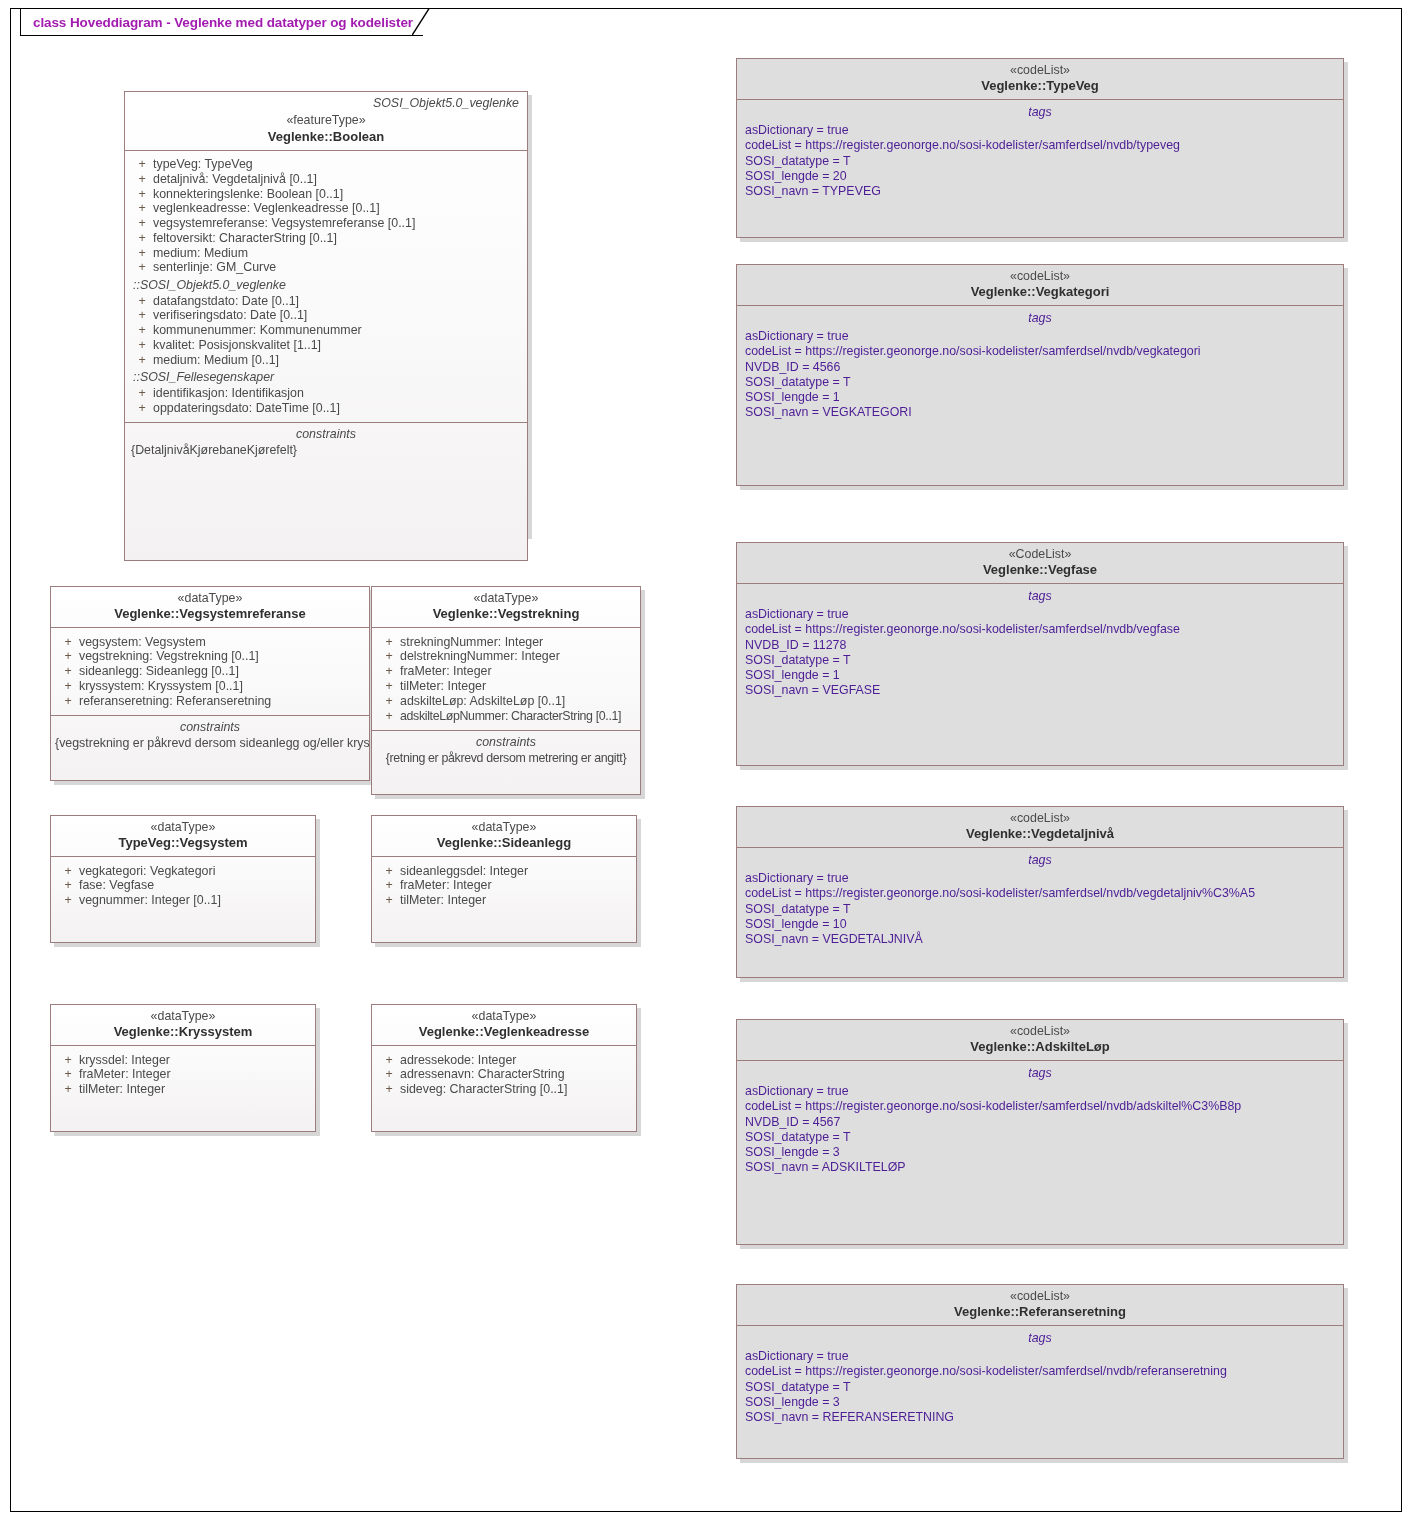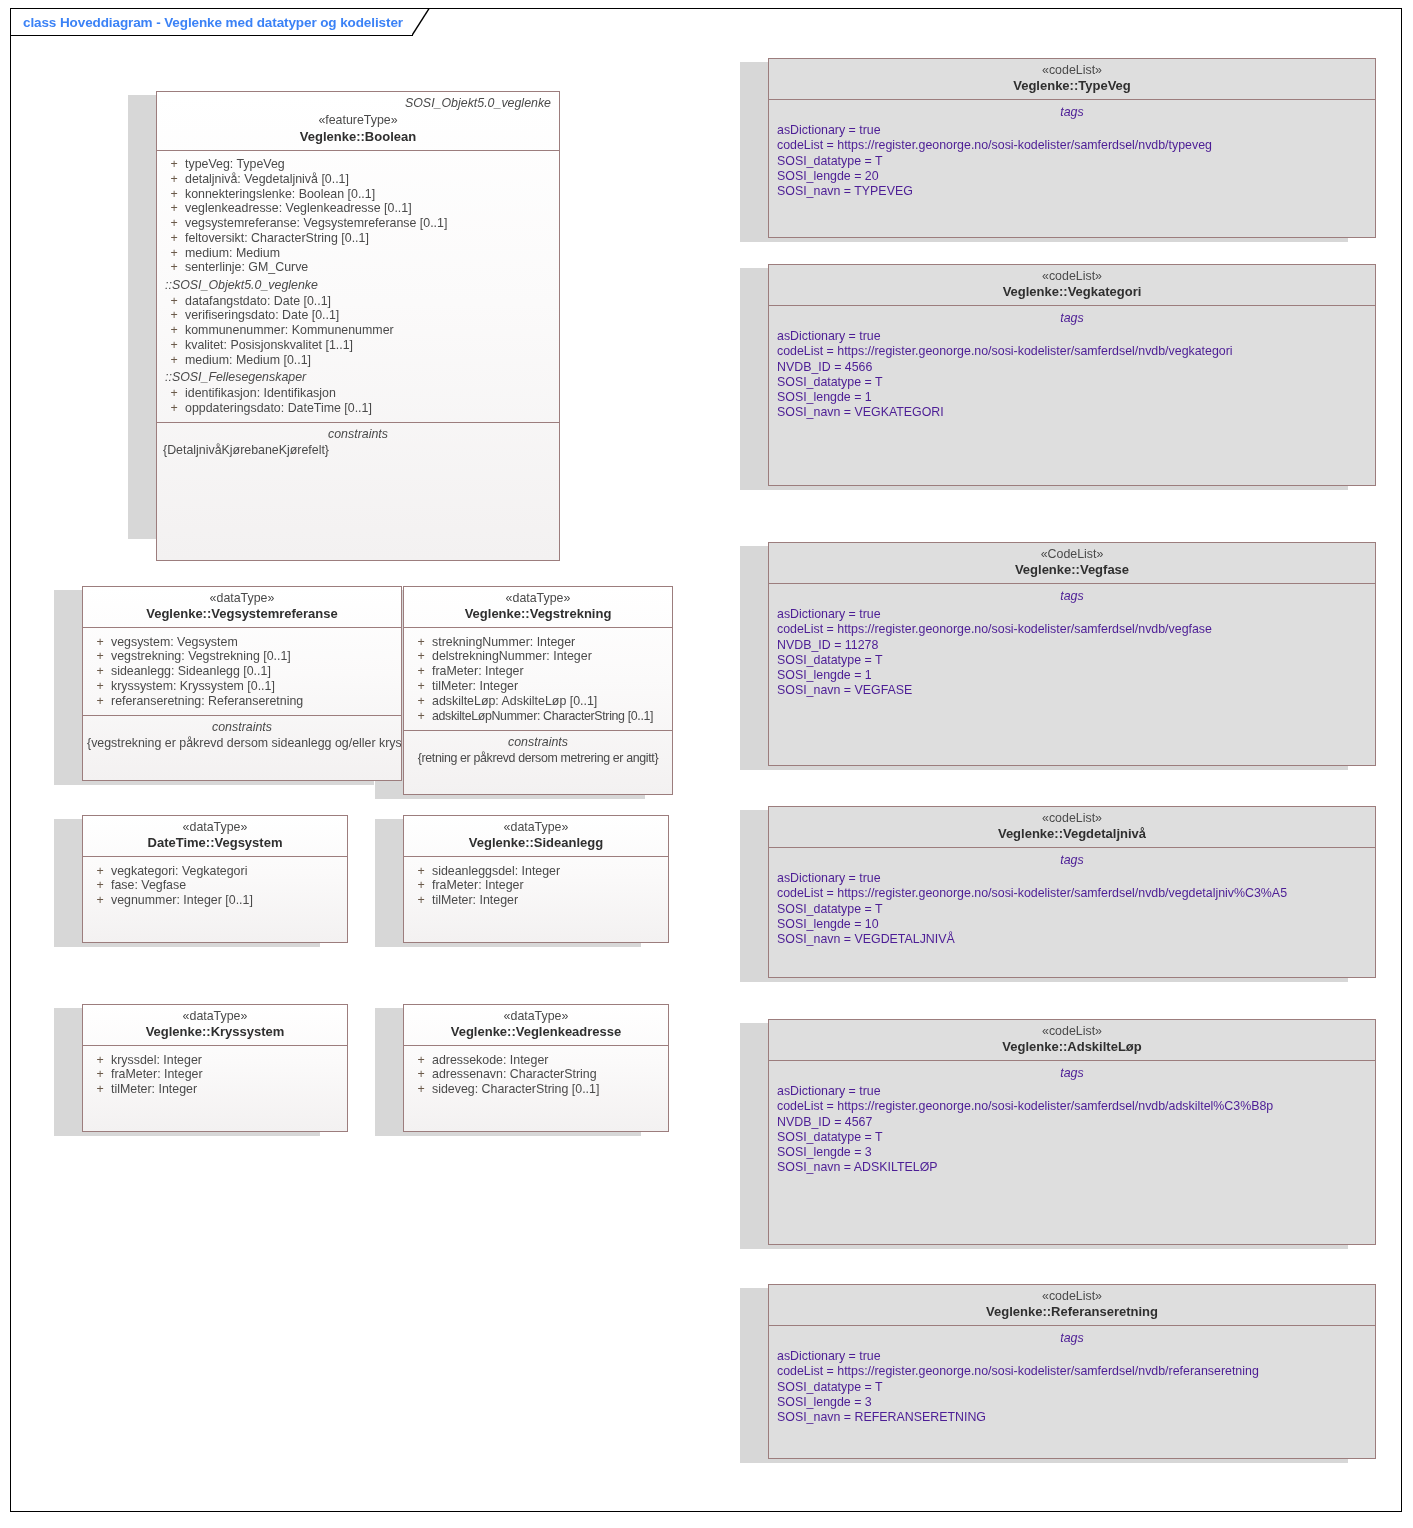--- a/index.html
+++ b/index.html
@@ -24,34 +24,34 @@
     position: absolute;
     left: 10px;
     top: 8px;
     width: 1392px;
     height: 1504px;
     border: 1.4px solid #000000;
     box-sizing: border-box;
   }
   .frame-tab {
     position: absolute;
-    left: 10px;
+    left: 20px;
     top: 8px;
     height: 28px;
     box-sizing: border-box;
     background: #ffffff;
     border-left: 1.4px solid #000;
     border-top: 1.4px solid #000;
     border-bottom: 1.4px solid #000;
     padding: 0 10px 0 12px;
     display: flex;
     align-items: center;
     font-size: 13.5px;
     font-weight: bold;
-    color: #3b82f6;
+    color: #a21caf;
     letter-spacing: -0.1px;
     white-space: nowrap;
     z-index: 4;
   }
   .frame-tab-slant {
     position: absolute;
     top: 8px;
     height: 28px;
     width: 18px;
     z-index: 4;
@@ -59,21 +59,20 @@
   }
 
   
   .uml {
     position: absolute;
     box-sizing: border-box;
     border: 1px solid #9c7d7d;
     font-size: 12.4px;
     line-height: 1.0;
     overflow: hidden;
-    margin-left: 32px;
   }
   .uml::after {
     content: "";
     position: absolute;
     pointer-events: none;
   }
   .shadow {
     position: absolute;
     background: rgba(140,140,140,0.35);
     z-index: 0;
@@ -346,21 +345,21 @@
     <div class="compartment cons centered">
       <div class="constitle">constraints</div>
       <div class="consline" style="letter-spacing:-0.35px;">{retning er påkrevd dersom metrering er angitt}</div>
     </div>
   </div>
 
   <div class="shadow" style="left:54px; top:819px; width:266px; height:128px;"></div>
   <div class="uml light" id="box-vegsystem" style="left:50px; top:815px; width:266px; height:128px; z-index:2;">
     <div class="compartment hdr">
       <span class="stereo">«dataType»</span>
-      <span class="cname">DateTime::Vegsystem</span>
+      <span class="cname">TypeVeg::Vegsystem</span>
     </div>
     <div class="compartment attrs">
       <div class="attr">
           <span class="vis">+</span>
           <span class="sig">vegkategori: Vegkategori</span>
         </div>
       <div class="attr">
           <span class="vis">+</span>
           <span class="sig">fase: Vegfase</span>
         </div>

